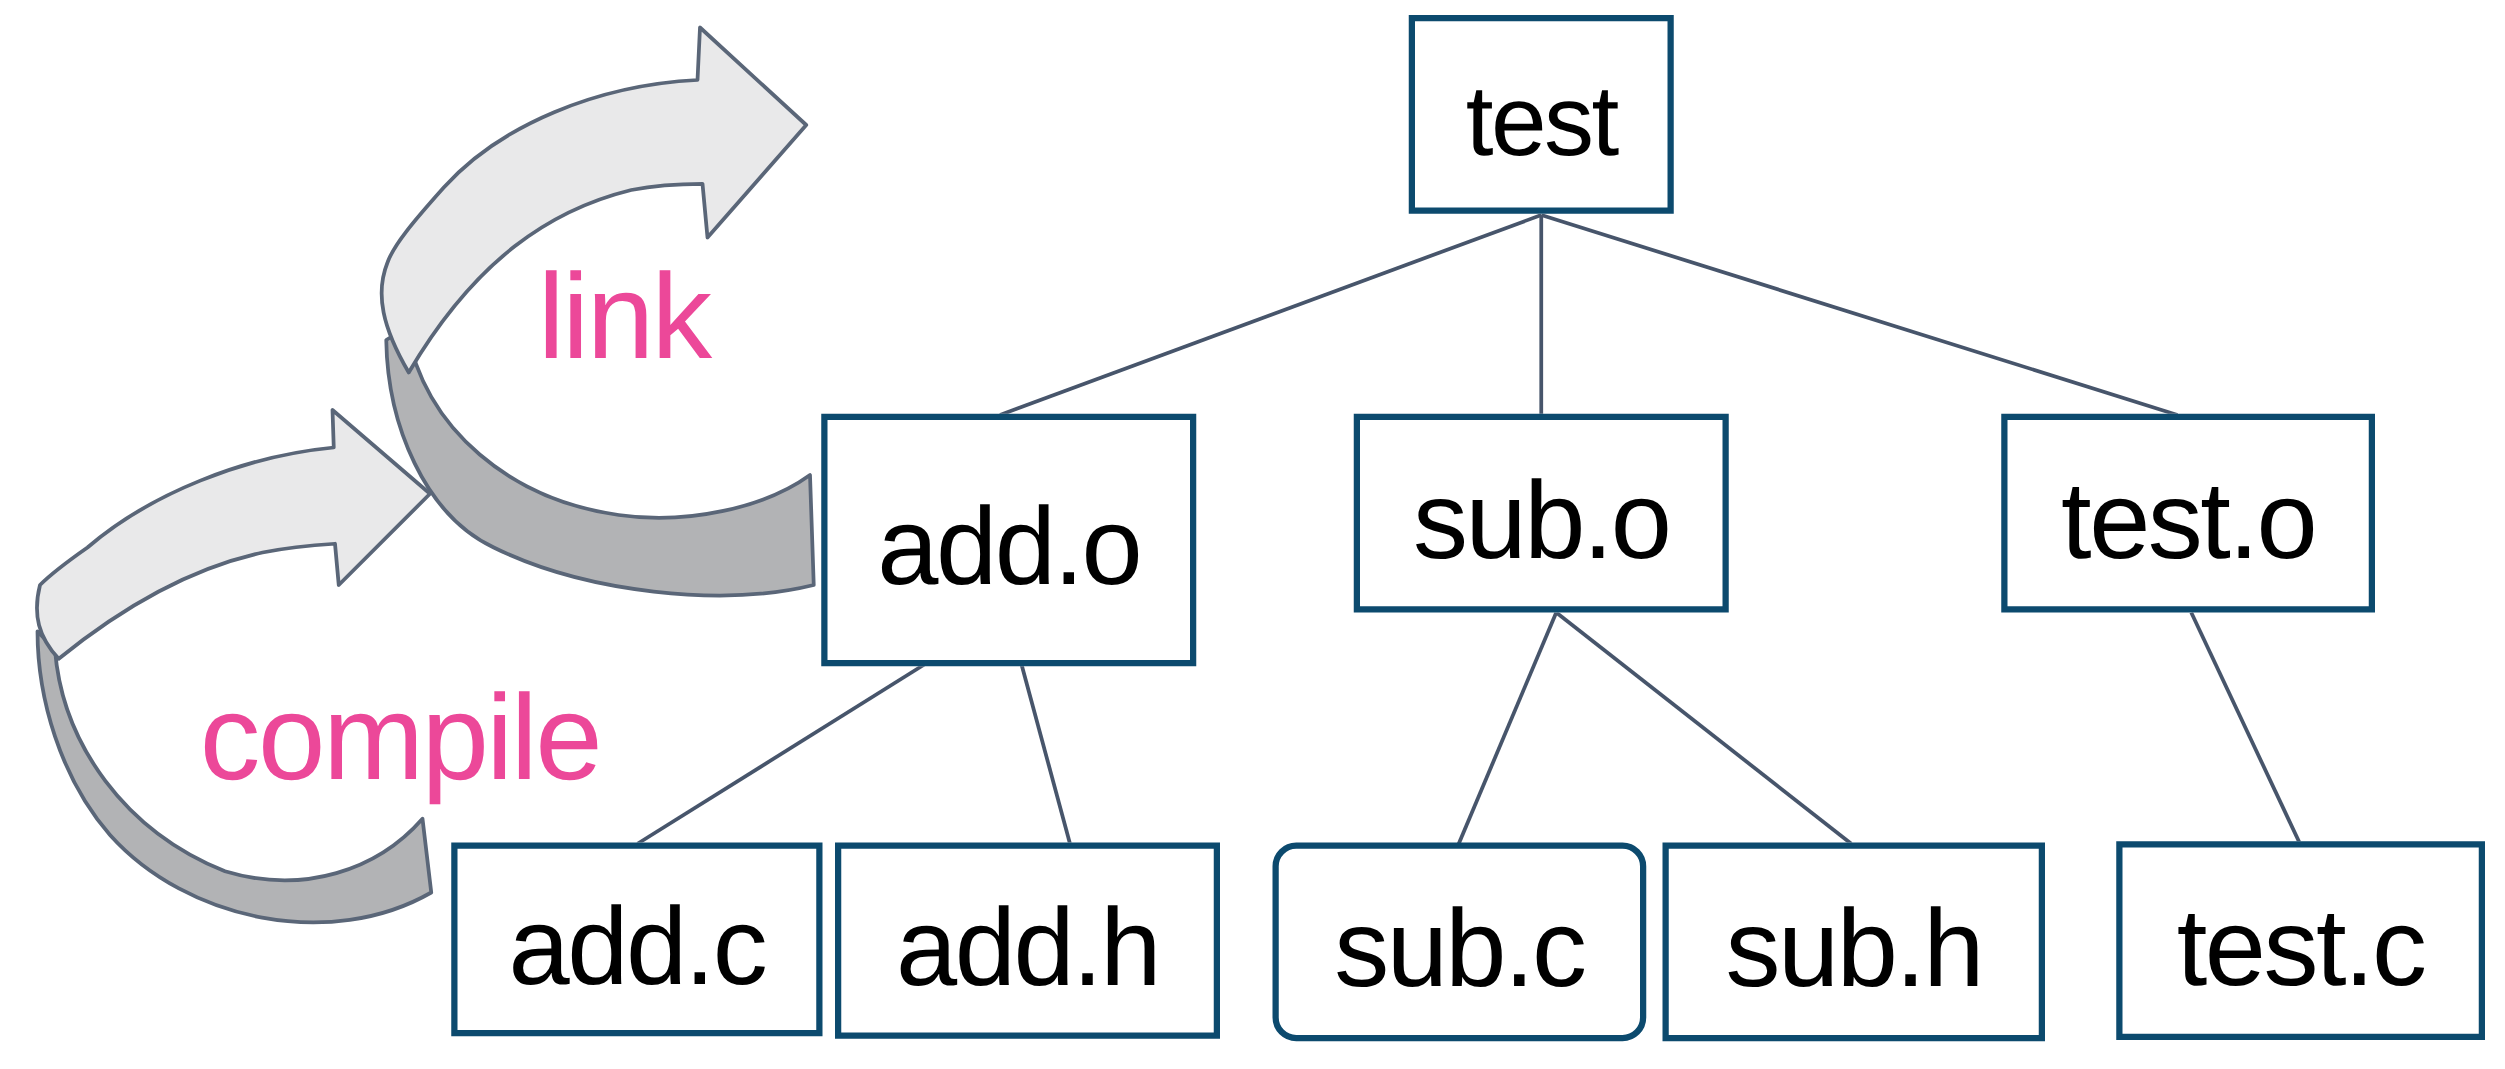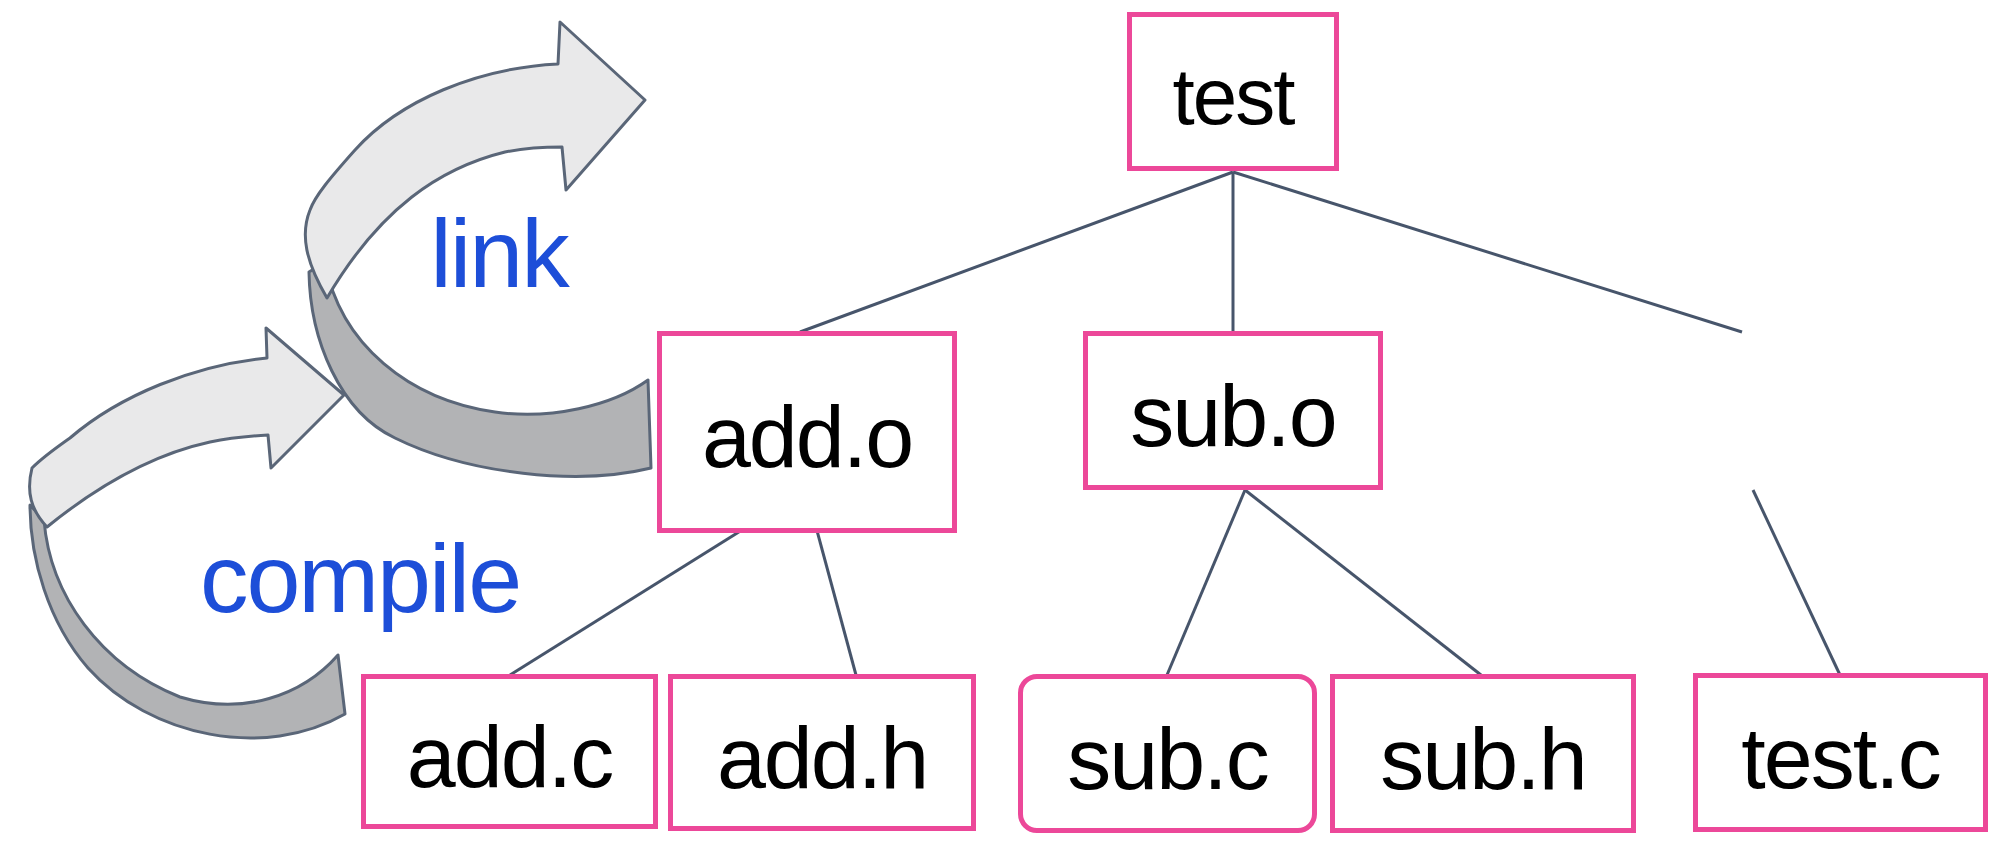--- a/index.html
+++ b/index.html
@@ -18,21 +18,21 @@
   .stage svg.layer {
     position: absolute;
     left: 0; top: 0;
     width: 2004px;
     height: 855px;
   }
   .node {
     position: absolute;
     box-sizing: border-box;
     background: #ffffff;
-    border: 5px solid #ec4899;
+    border: 5px solid #0c4a6e;
     display: flex;
     align-items: center;
     justify-content: center;
     padding-top: 10px;
     font-size: 88px;
     letter-spacing: -2px;
     color: #000000;
     line-height: 1;
     white-space: nowrap;
   }
@@ -45,26 +45,26 @@
   #n-add-h  { left: 668px; top:674px; width:308px; height:157px; }
   #n-sub-c  { left:1018px; top:674px; width:299px; height:159px;border-radius:19px; }
   #n-sub-h  { left:1330px; top:674px; width:306px; height:159px;text-align:center; }
   #n-test-c { left:1693px; top:673px; width:295px; height:159px; }
 
   .stage-label {
     position: absolute;
     transform: translate(-50%, -50%);
     font-size: 97px;
     letter-spacing: -2px;
-    color: #1d4ed8;
+    color: #ec4899;
     line-height: 1;
     white-space: nowrap;
   }
   #lbl-link    { left: 499px; top: 253px; }
-  #lbl-compile { left: 320px; top: 578px; margin-left: 40px; }
+  #lbl-compile { left: 320px; top: 590px; }
 </style>
 </head>
 <body>
 
 <div class="stage">
 
   <svg class="layer" viewBox="0 0 2004 855">
 
     <g fill="none" stroke-width="3" stroke="#47556b">
       <line x1="1233" y1="172" x2="800" y2="332"></line>
@@ -125,20 +125,23 @@
 
   <div class="node" id="n-test">
     <span>test</span>
   </div>
   <div class="node" id="n-add-o">
     <span>add.o</span>
   </div>
   <div class="node" id="n-sub-o">
     <span>sub.o</span>
   </div>
+  <div class="node" id="n-test-o">
+    <span>test.o</span>
+  </div>
   <div class="node" id="n-add-c">
     <span>add.c</span>
   </div>
   <div class="node" id="n-add-h">
     <span>add.h</span>
   </div>
   <div class="node" id="n-sub-c">
     <span>sub.c</span>
   </div>
   <div class="node" id="n-sub-h">

